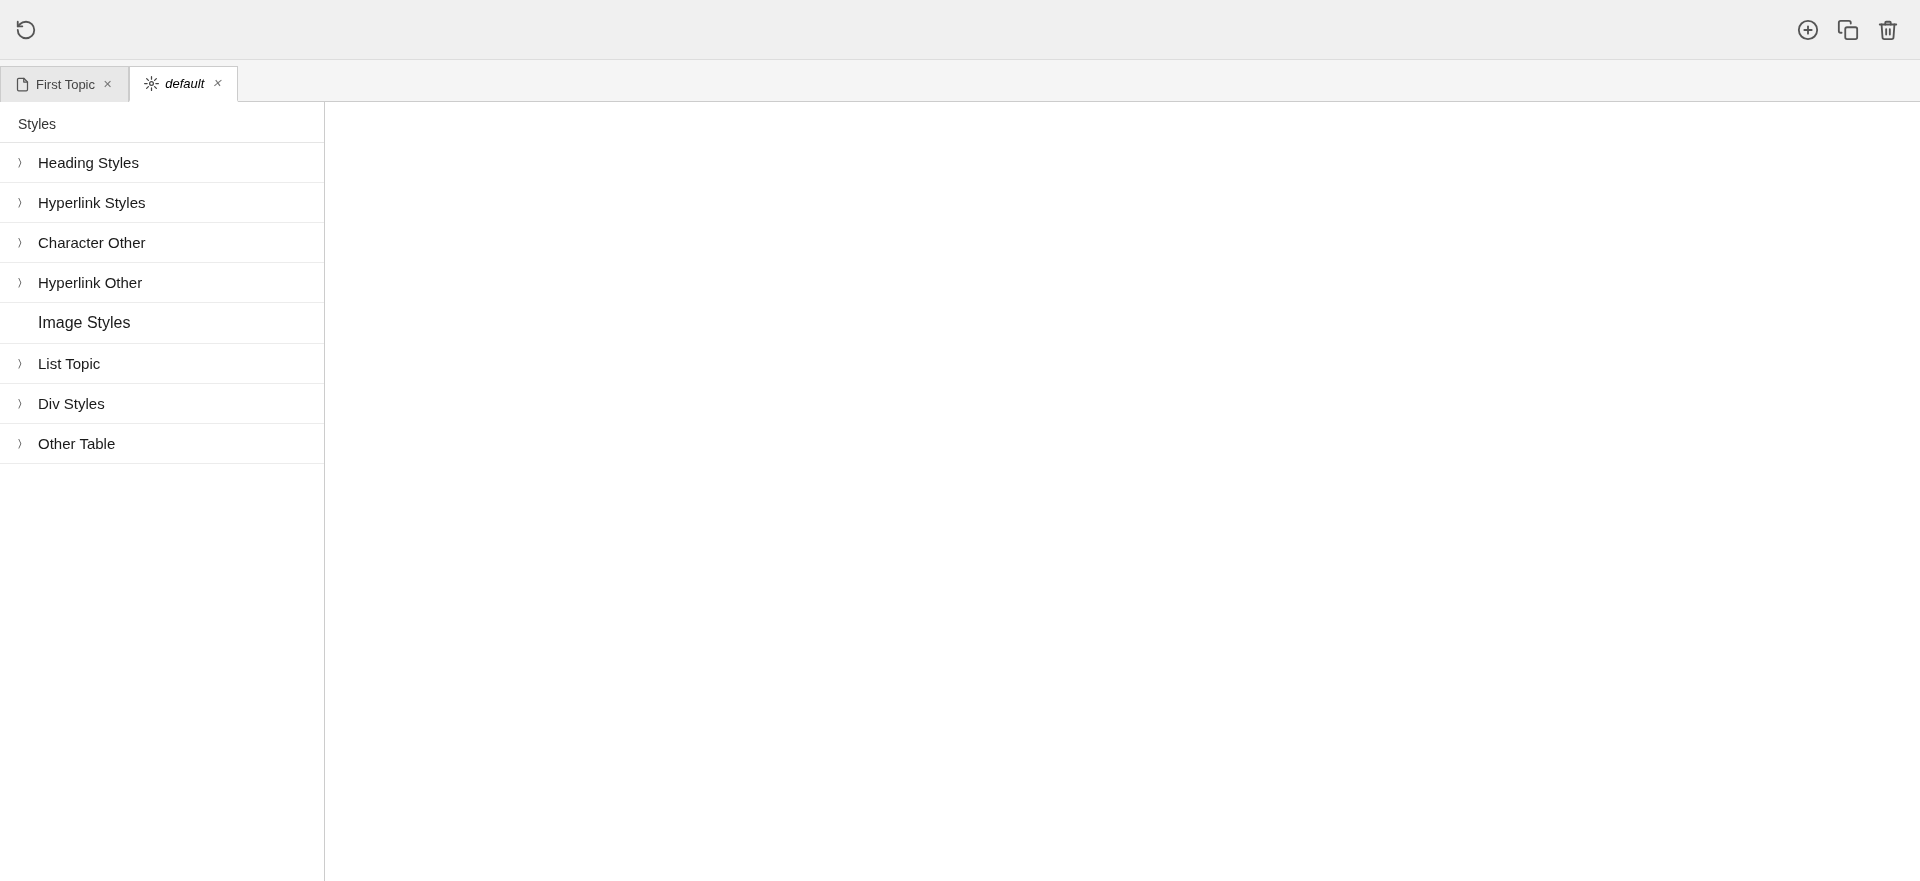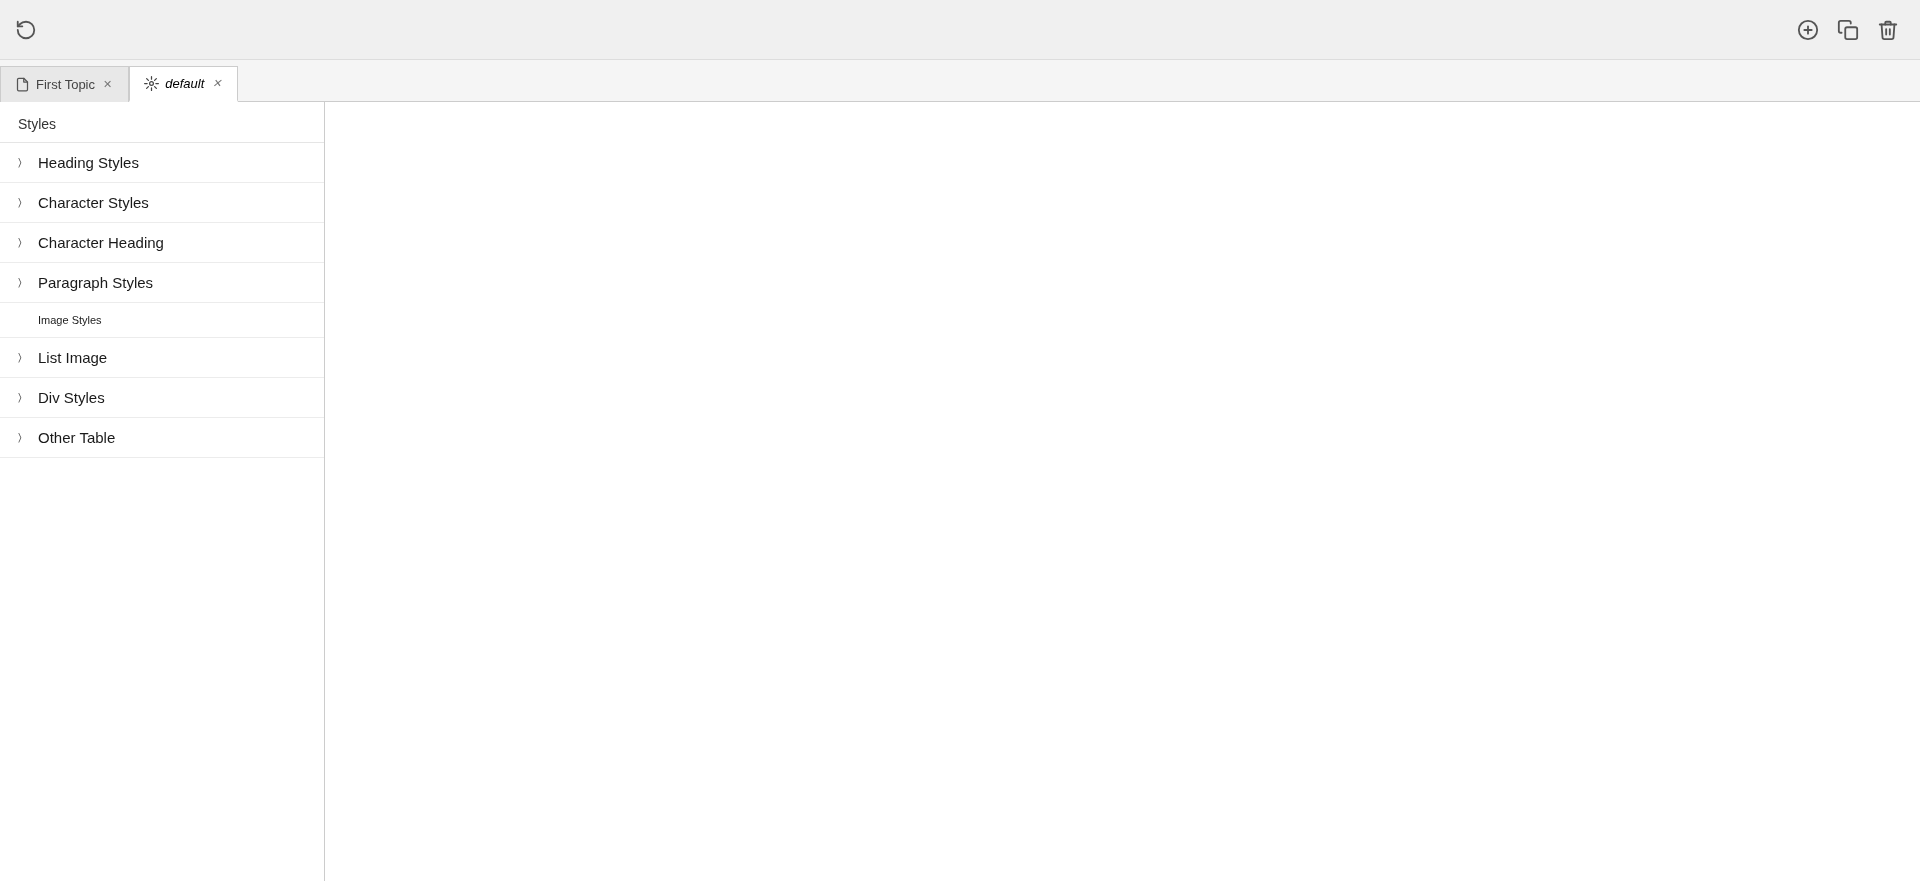--- a/index.html
+++ b/index.html
@@ -150,21 +150,21 @@
       width: 12px;
       display: inline-block;
     }
 
     .style-group-noarrow {
       display: flex;
       align-items: center;
       padding: 11px 18px 11px 38px;
       cursor: pointer;
       border-bottom: 1px solid #ececec;
-      font-size: 11px;
+      font-size: 16px;
       color: #1a1a1a;
     }
 
     
     .content-area {
       flex: 1;
       background: #fff;
     }
   </style>
 </head>
@@ -233,40 +233,40 @@
     <div class="sidebar">
       <div class="sidebar-title">Styles</div>
 
       <div class="style-group">
         <span class="chevron">〉</span>
         <span>Heading Styles</span>
       </div>
 
       <div class="style-group">
         <span class="chevron">〉</span>
-        <span>Character Styles</span>
-      </div>
-
-      <div class="style-group">
-        <span class="chevron">〉</span>
-        <span>Character Heading</span>
-      </div>
-
-      <div class="style-group">
-        <span class="chevron">〉</span>
-        <span>Paragraph Styles</span>
+        <span>Hyperlink Styles</span>
+      </div>
+
+      <div class="style-group">
+        <span class="chevron">〉</span>
+        <span>Character Other</span>
+      </div>
+
+      <div class="style-group">
+        <span class="chevron">〉</span>
+        <span>Hyperlink Other</span>
       </div>
 
       <div class="style-group-noarrow">
         <span>Image Styles</span>
       </div>
 
       <div class="style-group">
         <span class="chevron">〉</span>
-        <span>List Image</span>
+        <span>List Topic</span>
       </div>
 
 
       <div class="style-group">
         <span class="chevron">〉</span>
         <span>Div Styles</span>
       </div>
 
       <div class="style-group">
         <span class="chevron">〉</span>

